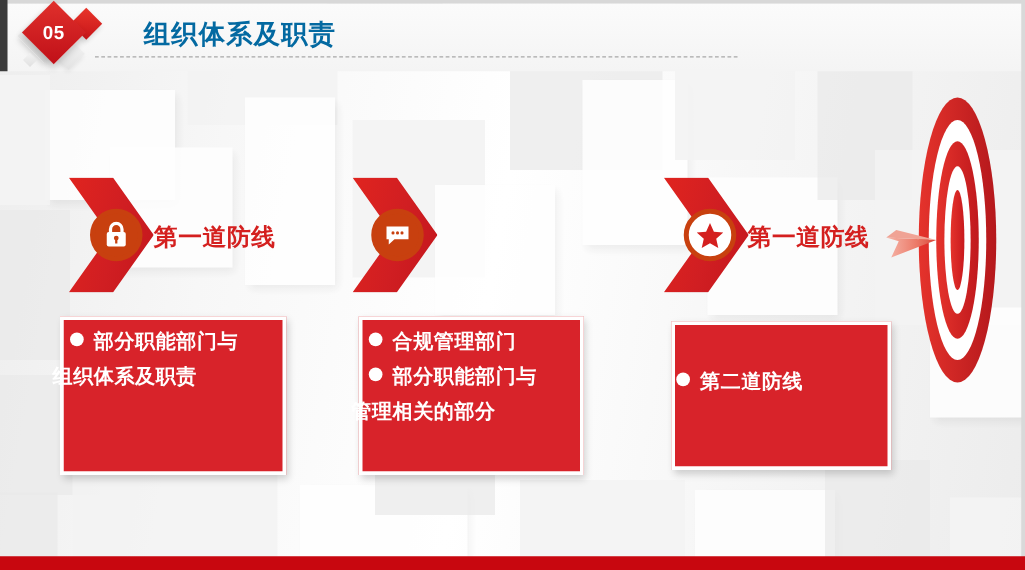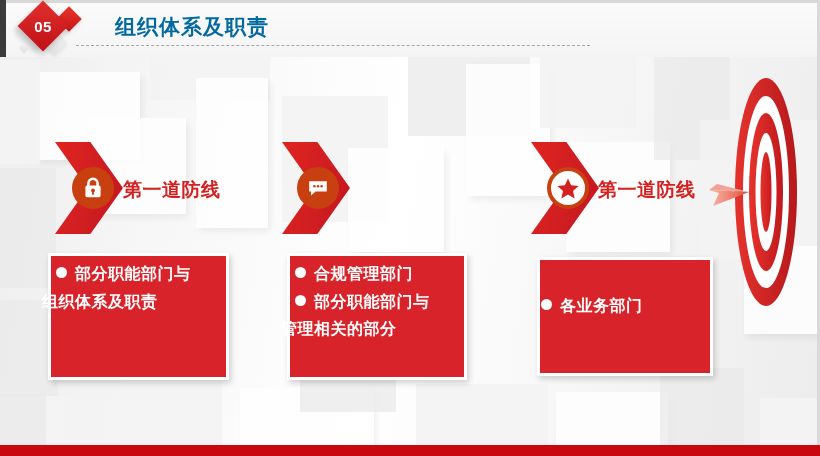--- a/index.html
+++ b/index.html
@@ -318,19 +318,19 @@
       <span class="bullet"></span><span>部分职能部门与</span>
     </div>
     <div style="padding-left:0px;font-family:Liberation Mono, monospace;">
       <span>管理相关的部分</span>
     </div>
   </div>
 
   <div class="rbox" style="left:537px; top:257px; width:176px; height:119px;"></div>
   <div class="rbox-text" style="left:533px; top:292px; width:190px;">
     <div style="padding-left:8px;">
-      <span class="bullet"></span><span>各业务部门</span>
+      <span class="bullet"></span><span>第二道防线</span>
     </div>
   </div>
 
   <div style="position:absolute;left:0;top:445px;width:820px;height:11px;background:#c8070f;"></div>
 
 </div>
 
 </body></html>

